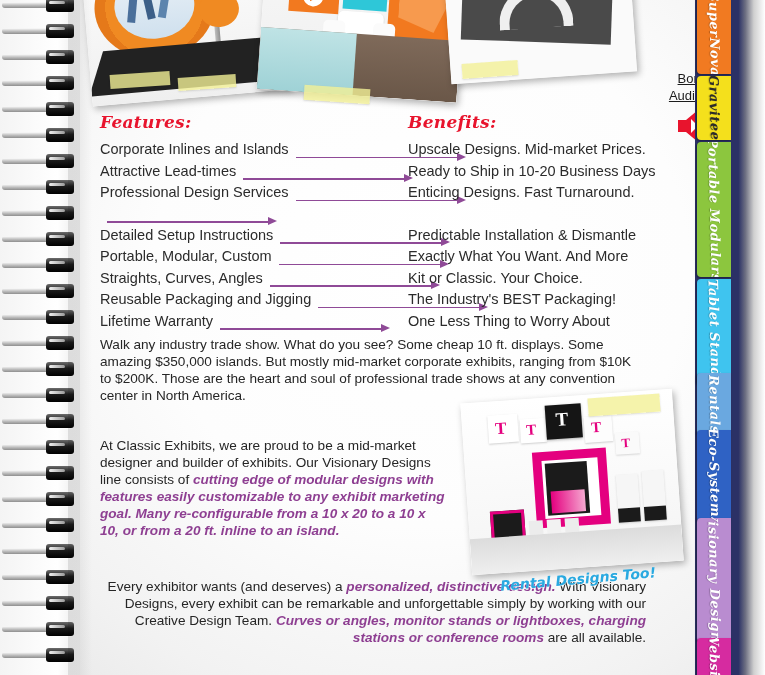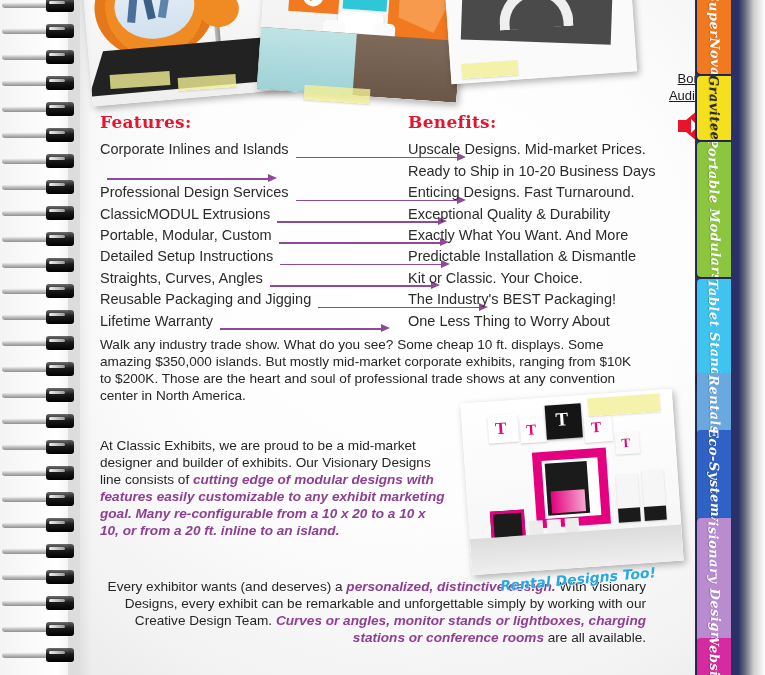--- a/index.html
+++ b/index.html
@@ -80,21 +80,21 @@
     box-shadow:0 1px 2px rgba(0,0,0,.12);
     z-index:12;
   }
   .booth{position:absolute;inset:0;overflow:hidden;}
 
   
   .content{position:absolute;left:88px;top:0;right:70px;bottom:0;z-index:8;}
 
   .script-head{
     font-family:"DejaVu Serif", serif;
-    font-weight:bold;
+    font-style:italic;font-weight:bold;
     color:#e8142d;font-size:17px;letter-spacing:.3px;
   }
   .fb-row{display:flex;align-items:flex-end;height:21.4px;}
   .feat{
     font-size:14.5px;color:#2b2b2b;white-space:nowrap;
   }
   .arrow{flex:1;position:relative;height:1px;margin:0 6px 0 7px;min-width:28px;}
   .arrow:before{
     content:"";position:absolute;left:0;right:7px;top:50%;height:1.6px;
     background:#8f4a97;
@@ -196,42 +196,41 @@
     <div class="script-head" style="position:absolute;left:12px;top:112px;">Features:</div>
     <div class="script-head" style="position:absolute;left:320px;top:112px;">Benefits:</div>
 
     <div style="position:absolute;left:12px;top:136px;width:556px;">
       <div class="fb-row">
         <div class="feat">Corporate Inlines and Islands</div>
         <div class="arrow" style="max-width:170px;"></div>
         <div class="ben" style="position:absolute;left:308px;">Upscale Designs. Mid-market Prices.</div>
       </div>
       <div class="fb-row">
+        <div class="feat">Attractive Lead-times</div>
         <div class="arrow" style="max-width:170px;"></div>
         <div class="ben" style="position:absolute;left:308px;">Ready to Ship in 10-20 Business Days</div>
       </div>
       <div class="fb-row">
         <div class="feat">Professional Design Services</div>
         <div class="arrow" style="max-width:170px;"></div>
         <div class="ben" style="position:absolute;left:308px;">Enticing Designs. Fast Turnaround.</div>
       </div>
       <div class="fb-row">
-        <div class="feat">ClassicMODUL Extrusions</div>
-        <div class="arrow" style="max-width:170px;"></div>
-        <div class="ben" style="position:absolute;left:308px;">Exceptional Quality &amp; Durability</div>
+        <div class="arrow" style="max-width:170px;"></div>
+      </div>
+      <div class="fb-row">
+        <div class="feat">Detailed Setup Instructions</div>
+        <div class="arrow" style="max-width:170px;"></div>
+        <div class="ben" style="position:absolute;left:308px;">Predictable Installation &amp; Dismantle</div>
       </div>
       <div class="fb-row">
         <div class="feat">Portable, Modular, Custom</div>
         <div class="arrow" style="max-width:170px;"></div>
         <div class="ben" style="position:absolute;left:308px;">Exactly What You Want. And More</div>
-      </div>
-      <div class="fb-row">
-        <div class="feat">Detailed Setup Instructions</div>
-        <div class="arrow" style="max-width:170px;"></div>
-        <div class="ben" style="position:absolute;left:308px;">Predictable Installation &amp; Dismantle</div>
       </div>
       <div class="fb-row">
         <div class="feat">Straights, Curves, Angles</div>
         <div class="arrow" style="max-width:170px;"></div>
         <div class="ben" style="position:absolute;left:308px;">Kit or Classic. Your Choice.</div>
       </div>
       <div class="fb-row">
         <div class="feat">Reusable Packaging and Jigging</div>
         <div class="arrow" style="max-width:170px;"></div>
         <div class="ben" style="position:absolute;left:308px;margin-top:21px;">The Industry's BEST Packaging!</div>

